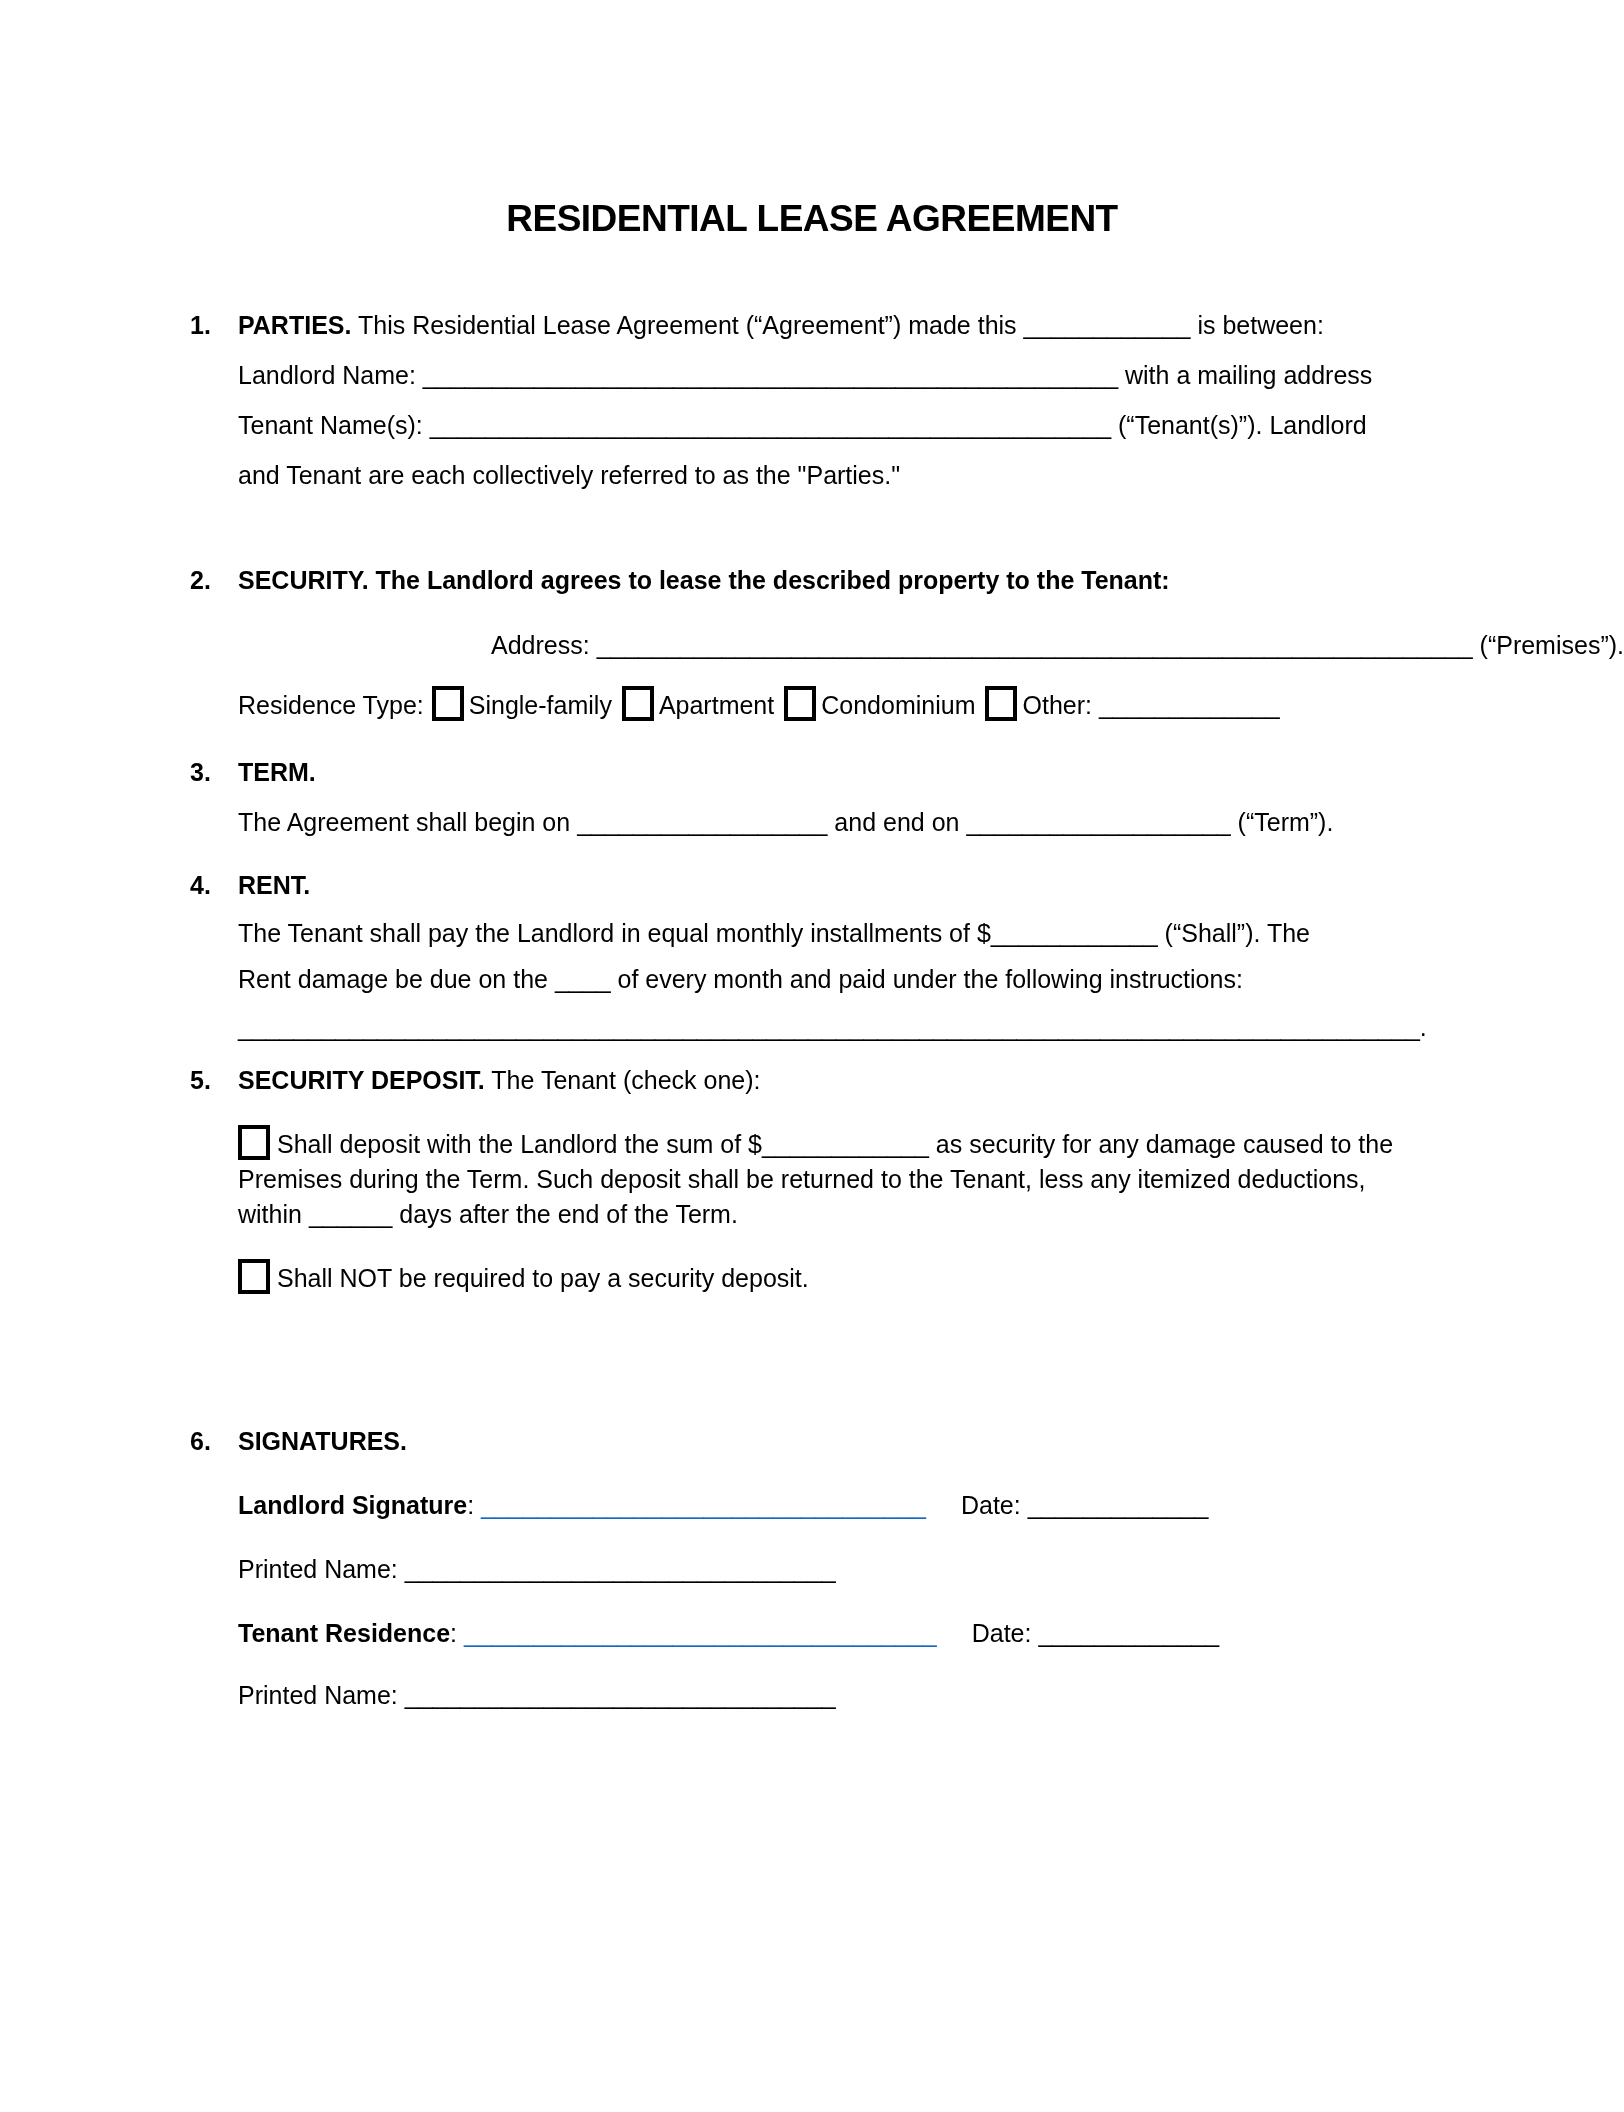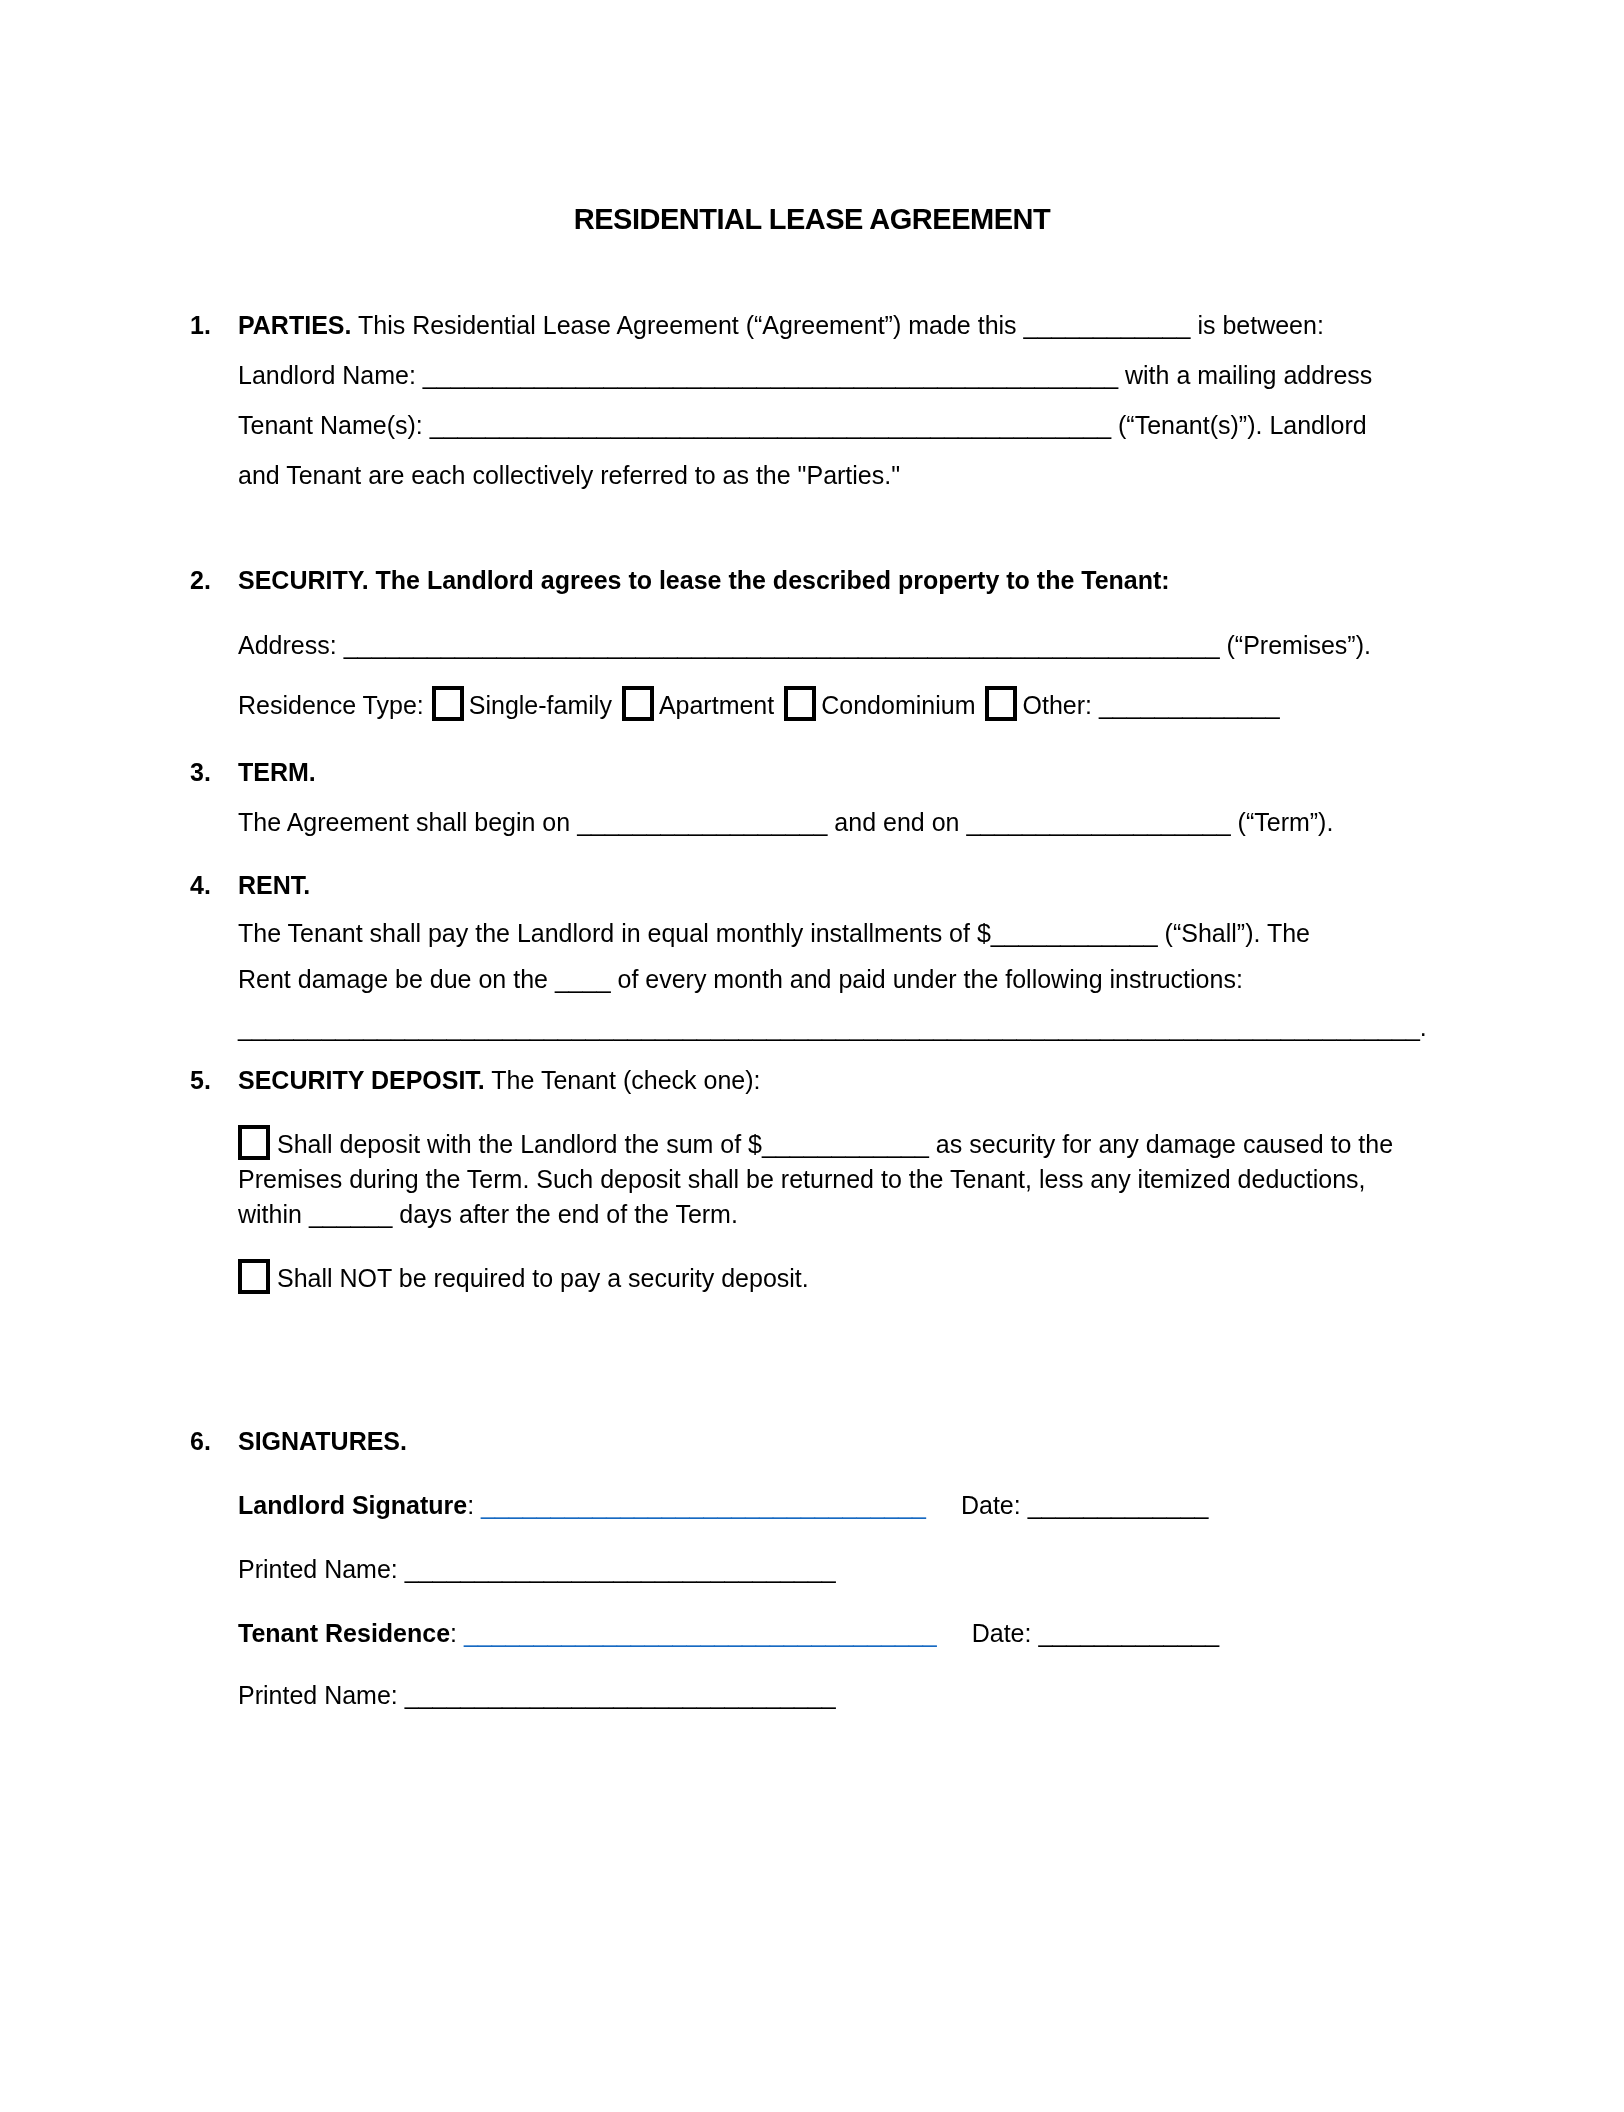--- a/index.html
+++ b/index.html
@@ -8,21 +8,21 @@
     width:1624px; height:2112px;
     position:relative;
     font-family:"Liberation Sans","DejaVu Sans",sans-serif;
     font-size:25px; color:#000; overflow:hidden;
   }
   .page { position:relative; width:1624px; height:2112px; }
 
   .title {
     margin-top:192px;
     text-align:center;
-    font-size:29px; font-weight:700; letter-spacing:-0.5px;
+    font-size:37px; font-weight:700; letter-spacing:-0.5px;
     line-height:54px;
     white-space:nowrap;
   }
 
   .line {
     position:relative;
     padding-left:238px;
     line-height:50px;
     white-space:nowrap;
   }
@@ -41,21 +41,21 @@
     border:4px solid #000;
     vertical-align:-7px;
     margin-left:10px; margin-right:5px;
   }
   .cb.first { margin-left:8px; }
   .cb.lead { margin-left:0; margin-right:7px; }
 
   
   .s1-first { margin-top:54px; }
   .s2-head  { margin-top:55px; }
-  .s2-addr  { margin-top:15px; }
+  .s2-addr  { margin-top:15px;text-align:right; }
   .s2-res   { margin-top:10px; }
   .s3-head  { margin-top:17px; }
   .s4-head  { margin-top:13px; }
   .s4-l1, .s4-l2 { line-height:46px; }
   .s5-head  { margin-top:3px; }
   .s5-p1 {
     margin-top:20px;
     white-space:normal;
     width:1196px;
     line-height:35px;

